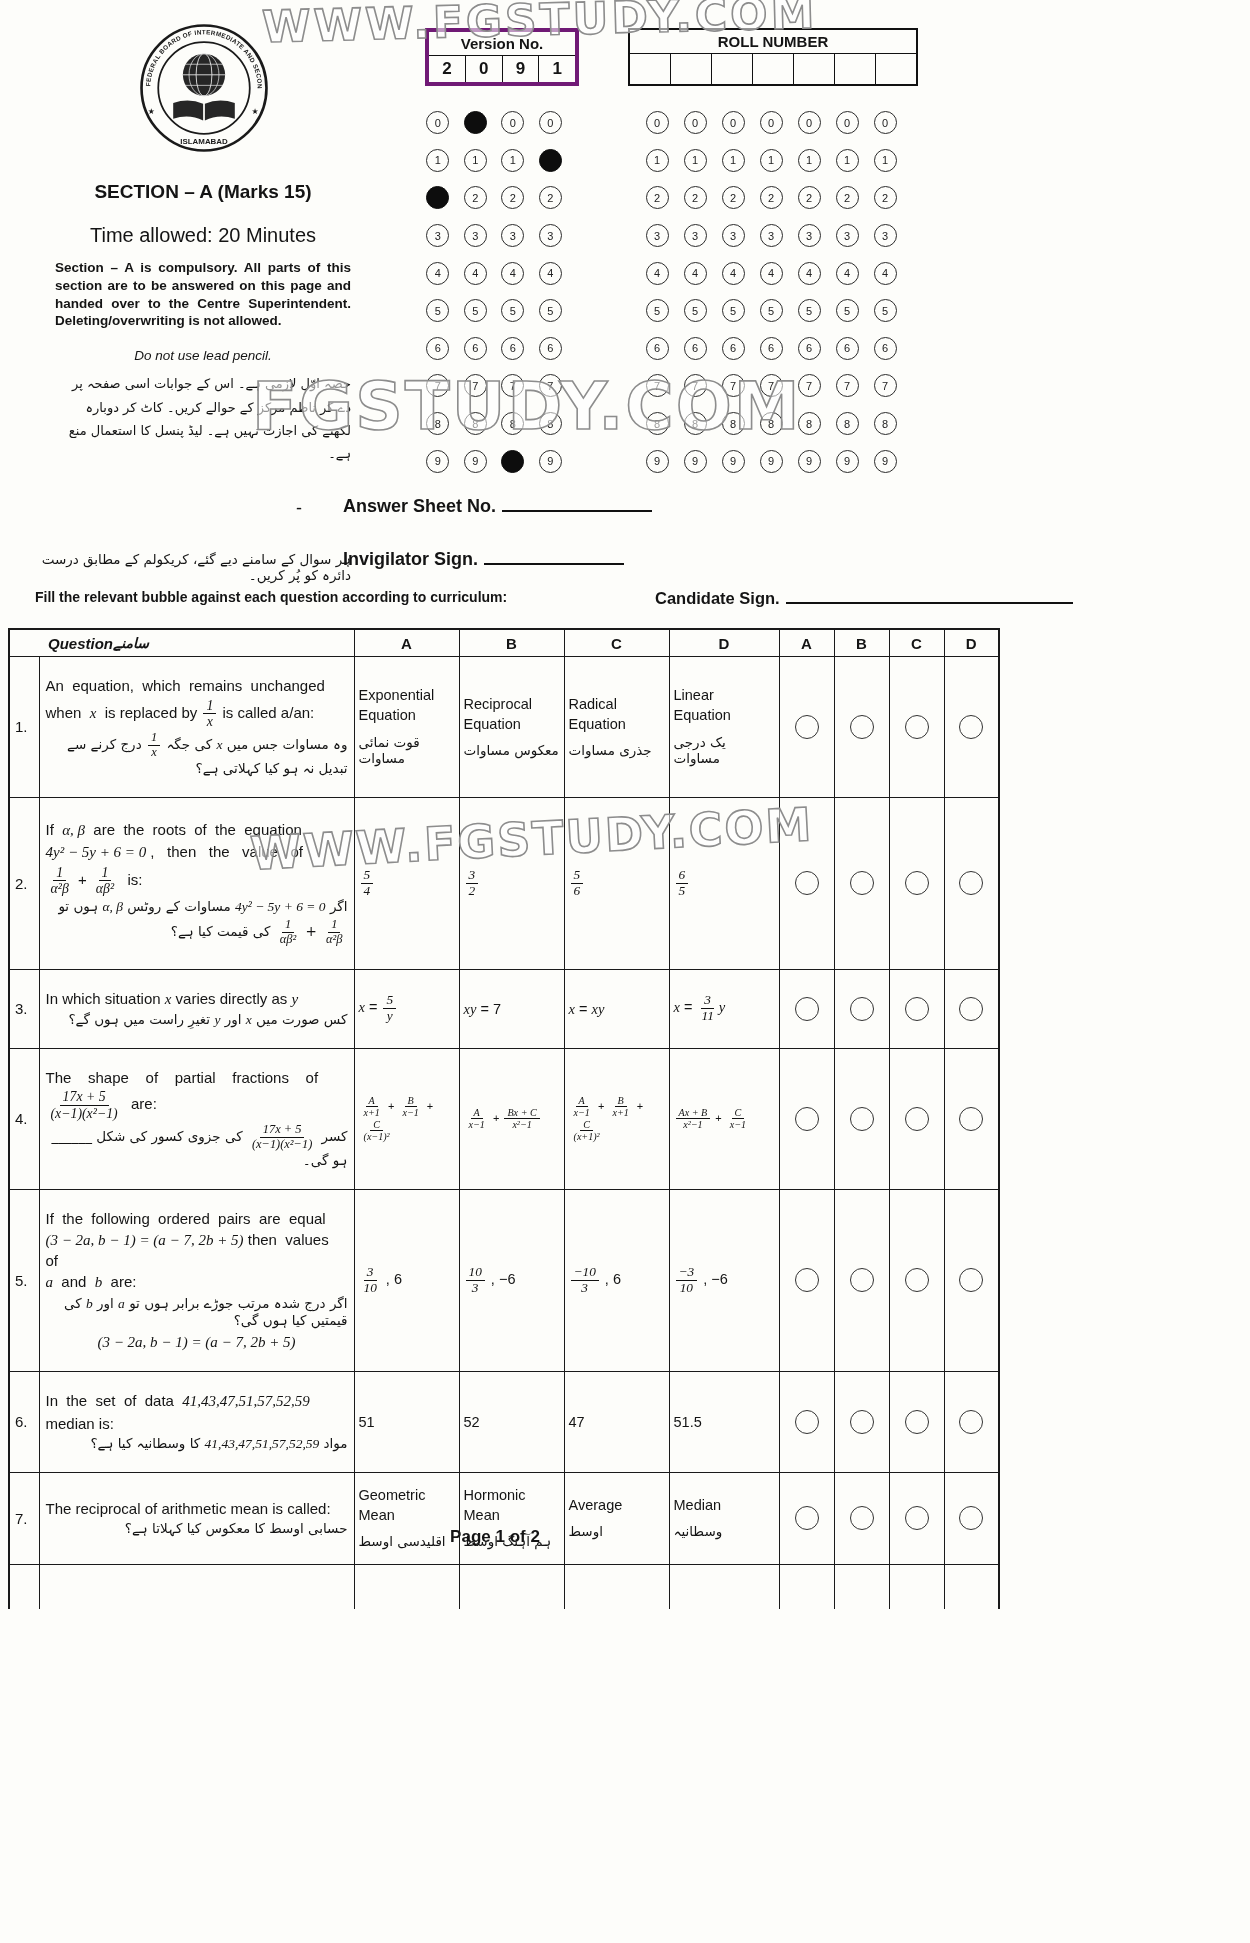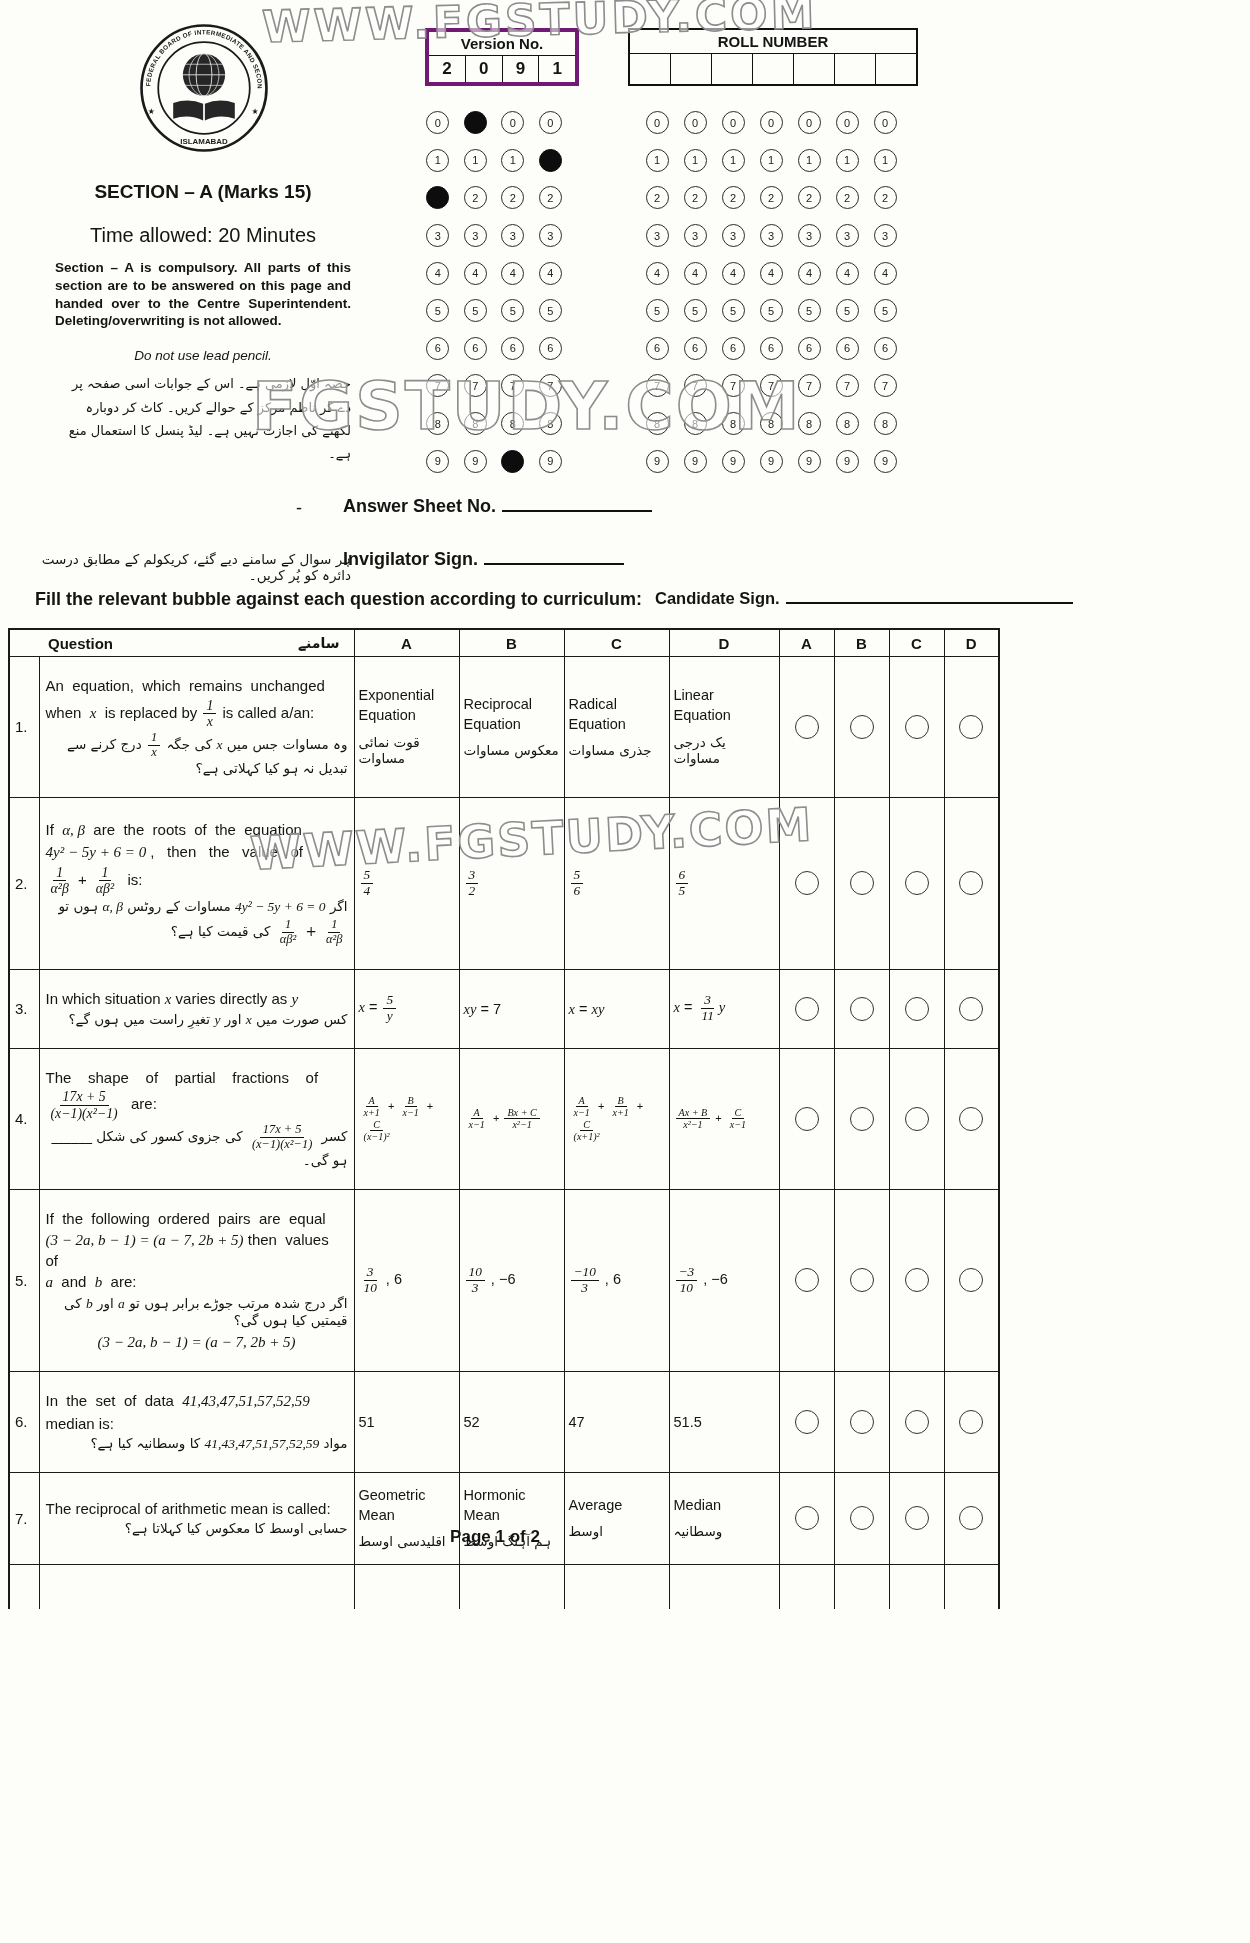--- a/index.html
+++ b/index.html
@@ -44,33 +44,33 @@
   .time{font-size:20px;margin-top:21px;}
   .instr{font-size:13.5px;font-weight:bold;text-align:justify;margin-top:12px;line-height:1.32;}
   .nopencil{font-size:13.5px;font-style:italic;margin-top:18px;}
   .urdu-instr{font-size:13px;margin-top:9px;text-align:right;line-height:1.8;font-family:"DejaVu Sans",sans-serif;}
 
   
   .answer-dash{position:absolute;left:296px;top:498px;font-size:18px;z-index:3;}
   .answer-line{position:absolute;left:343px;top:496px;font-weight:bold;font-size:18px;z-index:3;}
   .urdu-fill{position:absolute;left:28px;top:551px;width:312px;font-size:13.5px;direction:rtl;text-align:right;z-index:3;font-family:"DejaVu Sans",sans-serif;margin-left:11px;}
   .invig-line{position:absolute;left:343px;top:549px;font-weight:bold;font-size:18px;z-index:3;}
-  .fill-instr{position:absolute;left:35px;top:589px;font-weight:bold;font-size:18px;z-index:3;}
+  .fill-instr{position:absolute;left:35px;top:589px;font-weight:bold;font-size:14px;z-index:3;}
   .cand-line{position:absolute;left:655px;top:589px;font-weight:bold;font-size:16.5px;z-index:3;}
   .blank{display:inline-block;border-bottom:2px solid #111;height:13px;vertical-align:baseline;margin-left:6px;}
   .answer-line .blank{width:150px;}
   .invig-line .blank{width:140px;}
   .cand-line .blank{width:287px;}
 
   
   .qtable{position:absolute;left:8px;top:628px;width:990px;border-collapse:collapse;table-layout:fixed;
           border:2px solid #1a1a1a;border-bottom:none;z-index:4;background:transparent;}
   .qtable th,.qtable td{border:1.4px solid #1a1a1a;overflow:hidden;}
   .qtable thead th{height:26px;font-size:15px;font-weight:bold;padding:0 4px;}
-  .qh-wrap{display:flex;justify-content:space-between;align-items:center;padding:0 10px 0 34px;}
+  .qh-wrap{display:flex;justify-content:flex-start;align-items:center;padding:0 10px 0 34px;font-style:italic;}
   .qh-ur{font-family:"DejaVu Sans",sans-serif;font-size:14px;}
   td.qnum{vertical-align:middle;text-align:left;padding:0 0 0 5px;font-size:15px;}
   td.qcell{vertical-align:middle;padding:17px 6px;font-size:15px;line-height:1.3;}
   td.opt{vertical-align:middle;padding:3px 4px;font-size:14.5px;line-height:1.25;}
   td.ans{vertical-align:middle;}
   .qline{min-height:1em;white-space:pre-wrap;margin:2px 0;}
   .qline.ur{font-size:13.5px;font-family:"DejaVu Sans",sans-serif;}
   .qline.sm{font-size:11px;}
   .qline[dir="rtl"]{text-align:right;}
   td.opt .qline[dir="rtl"]{text-align:left;}

